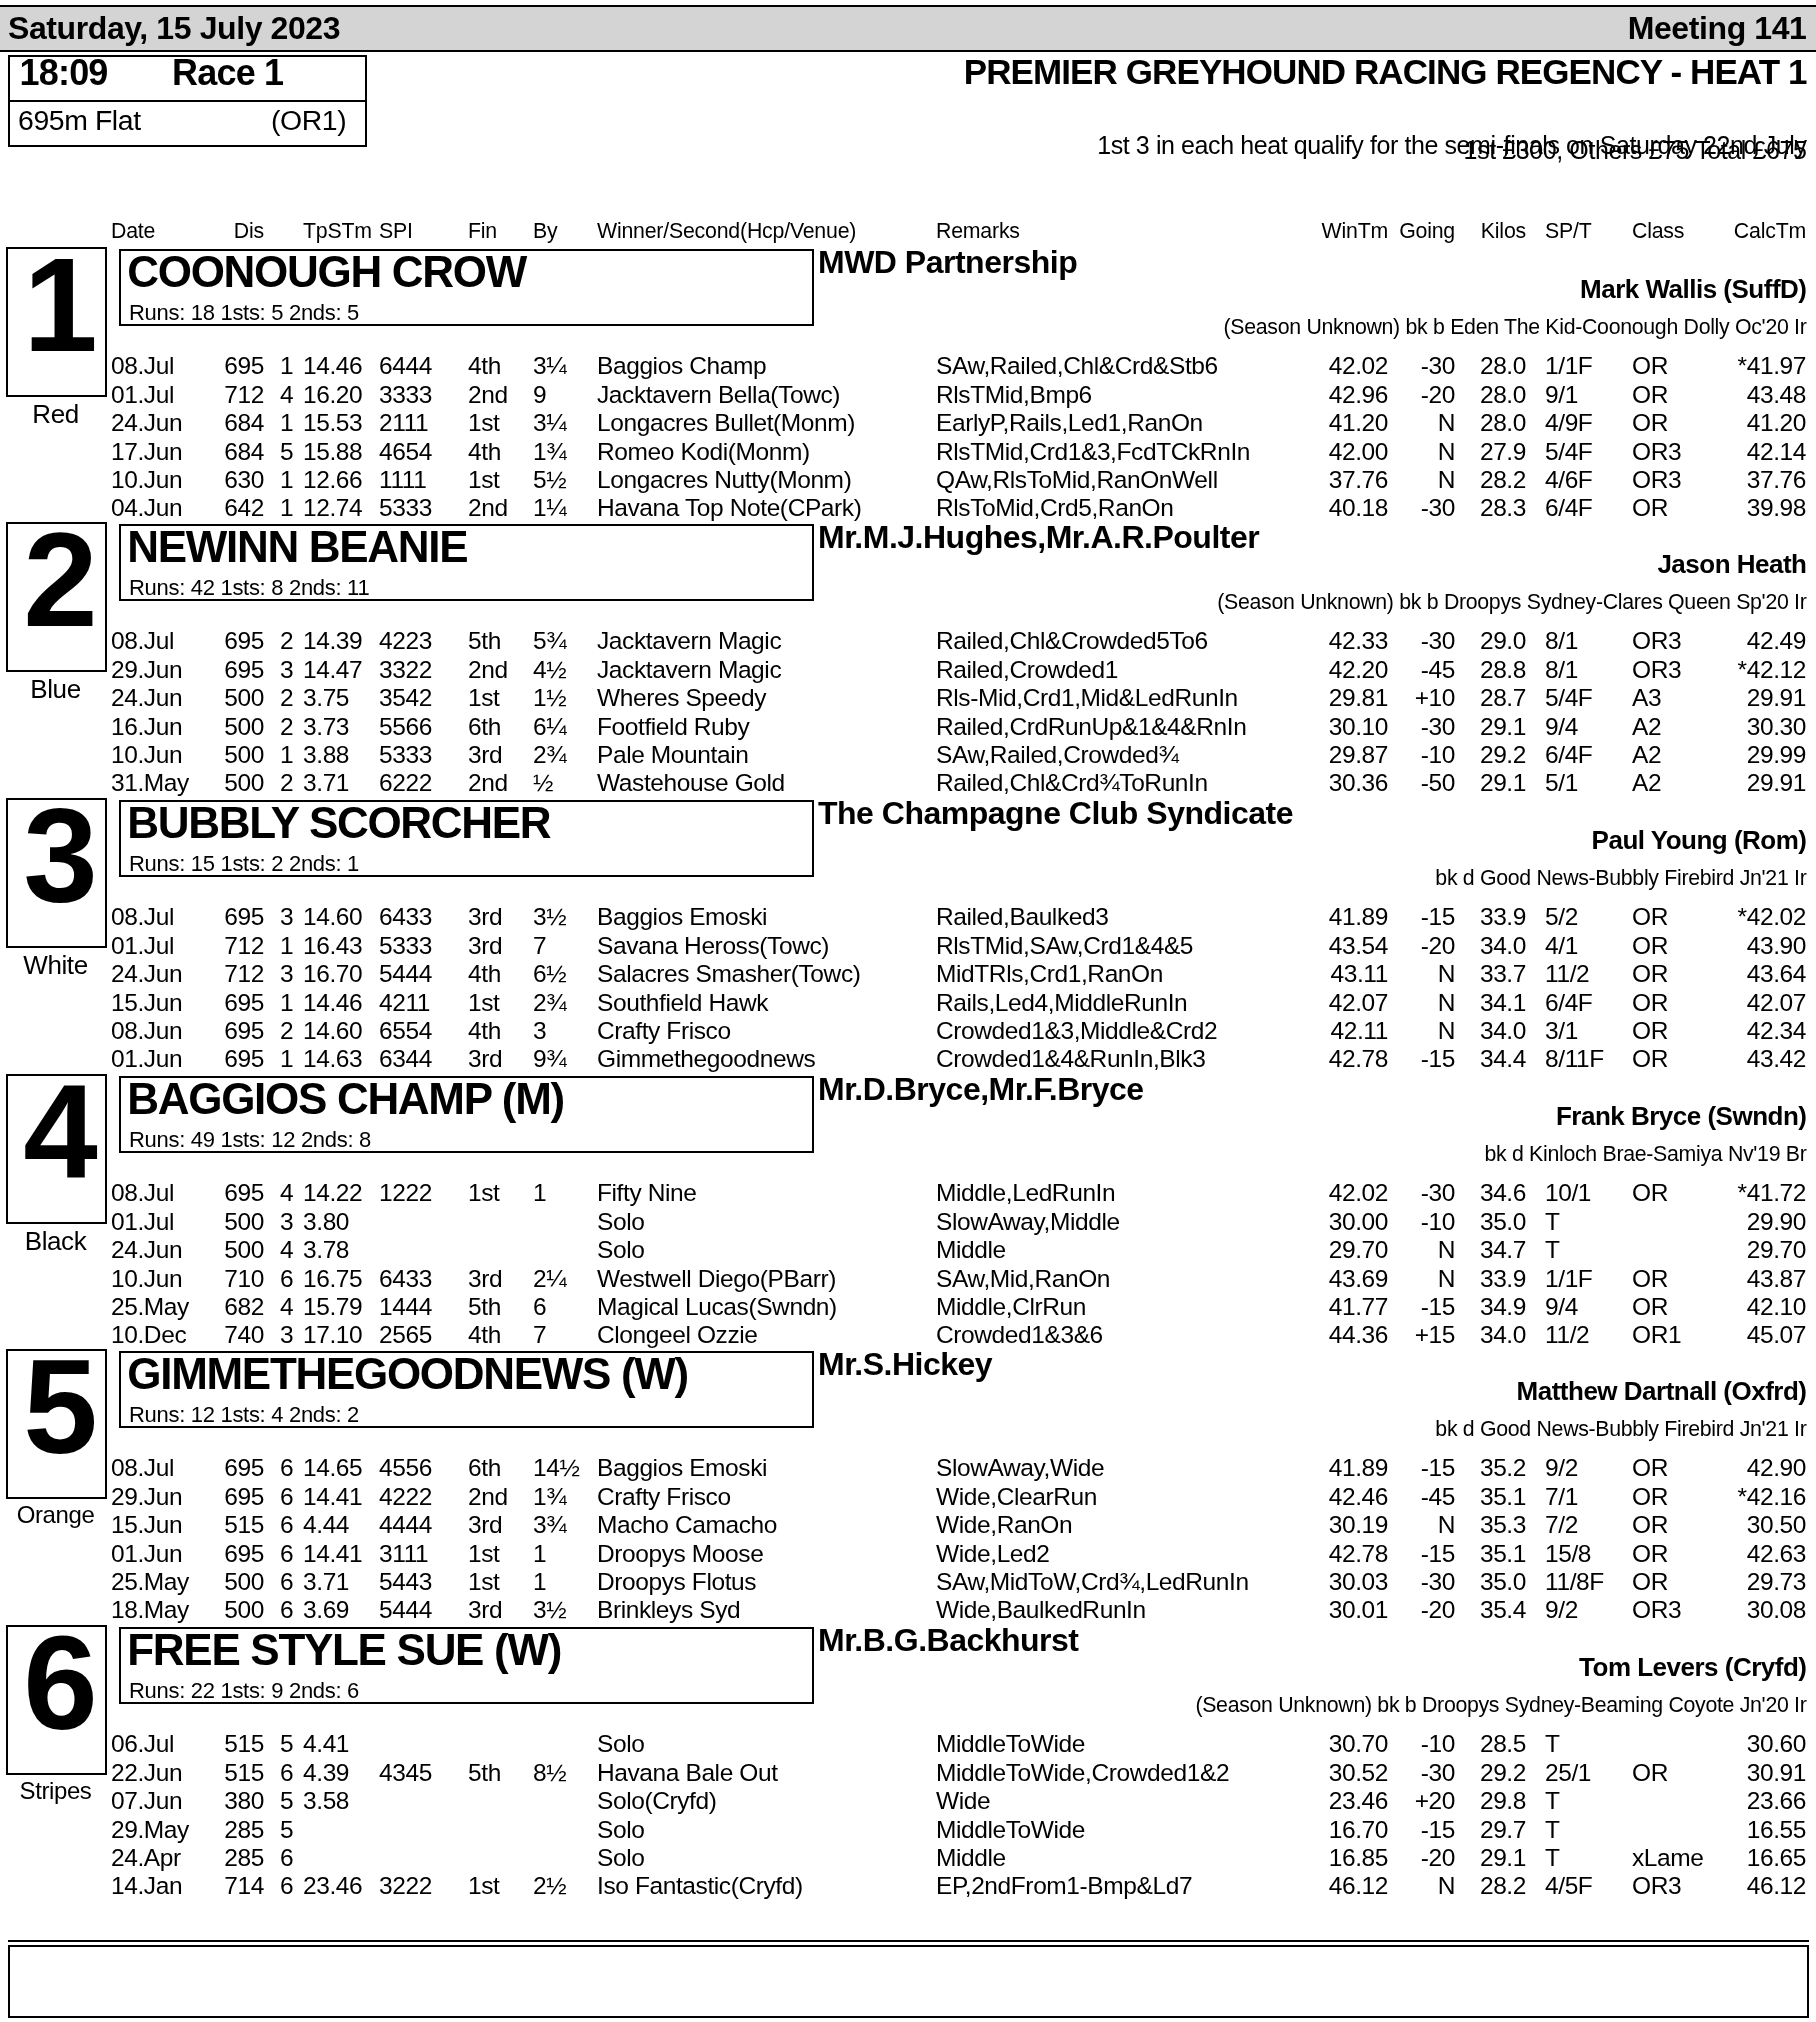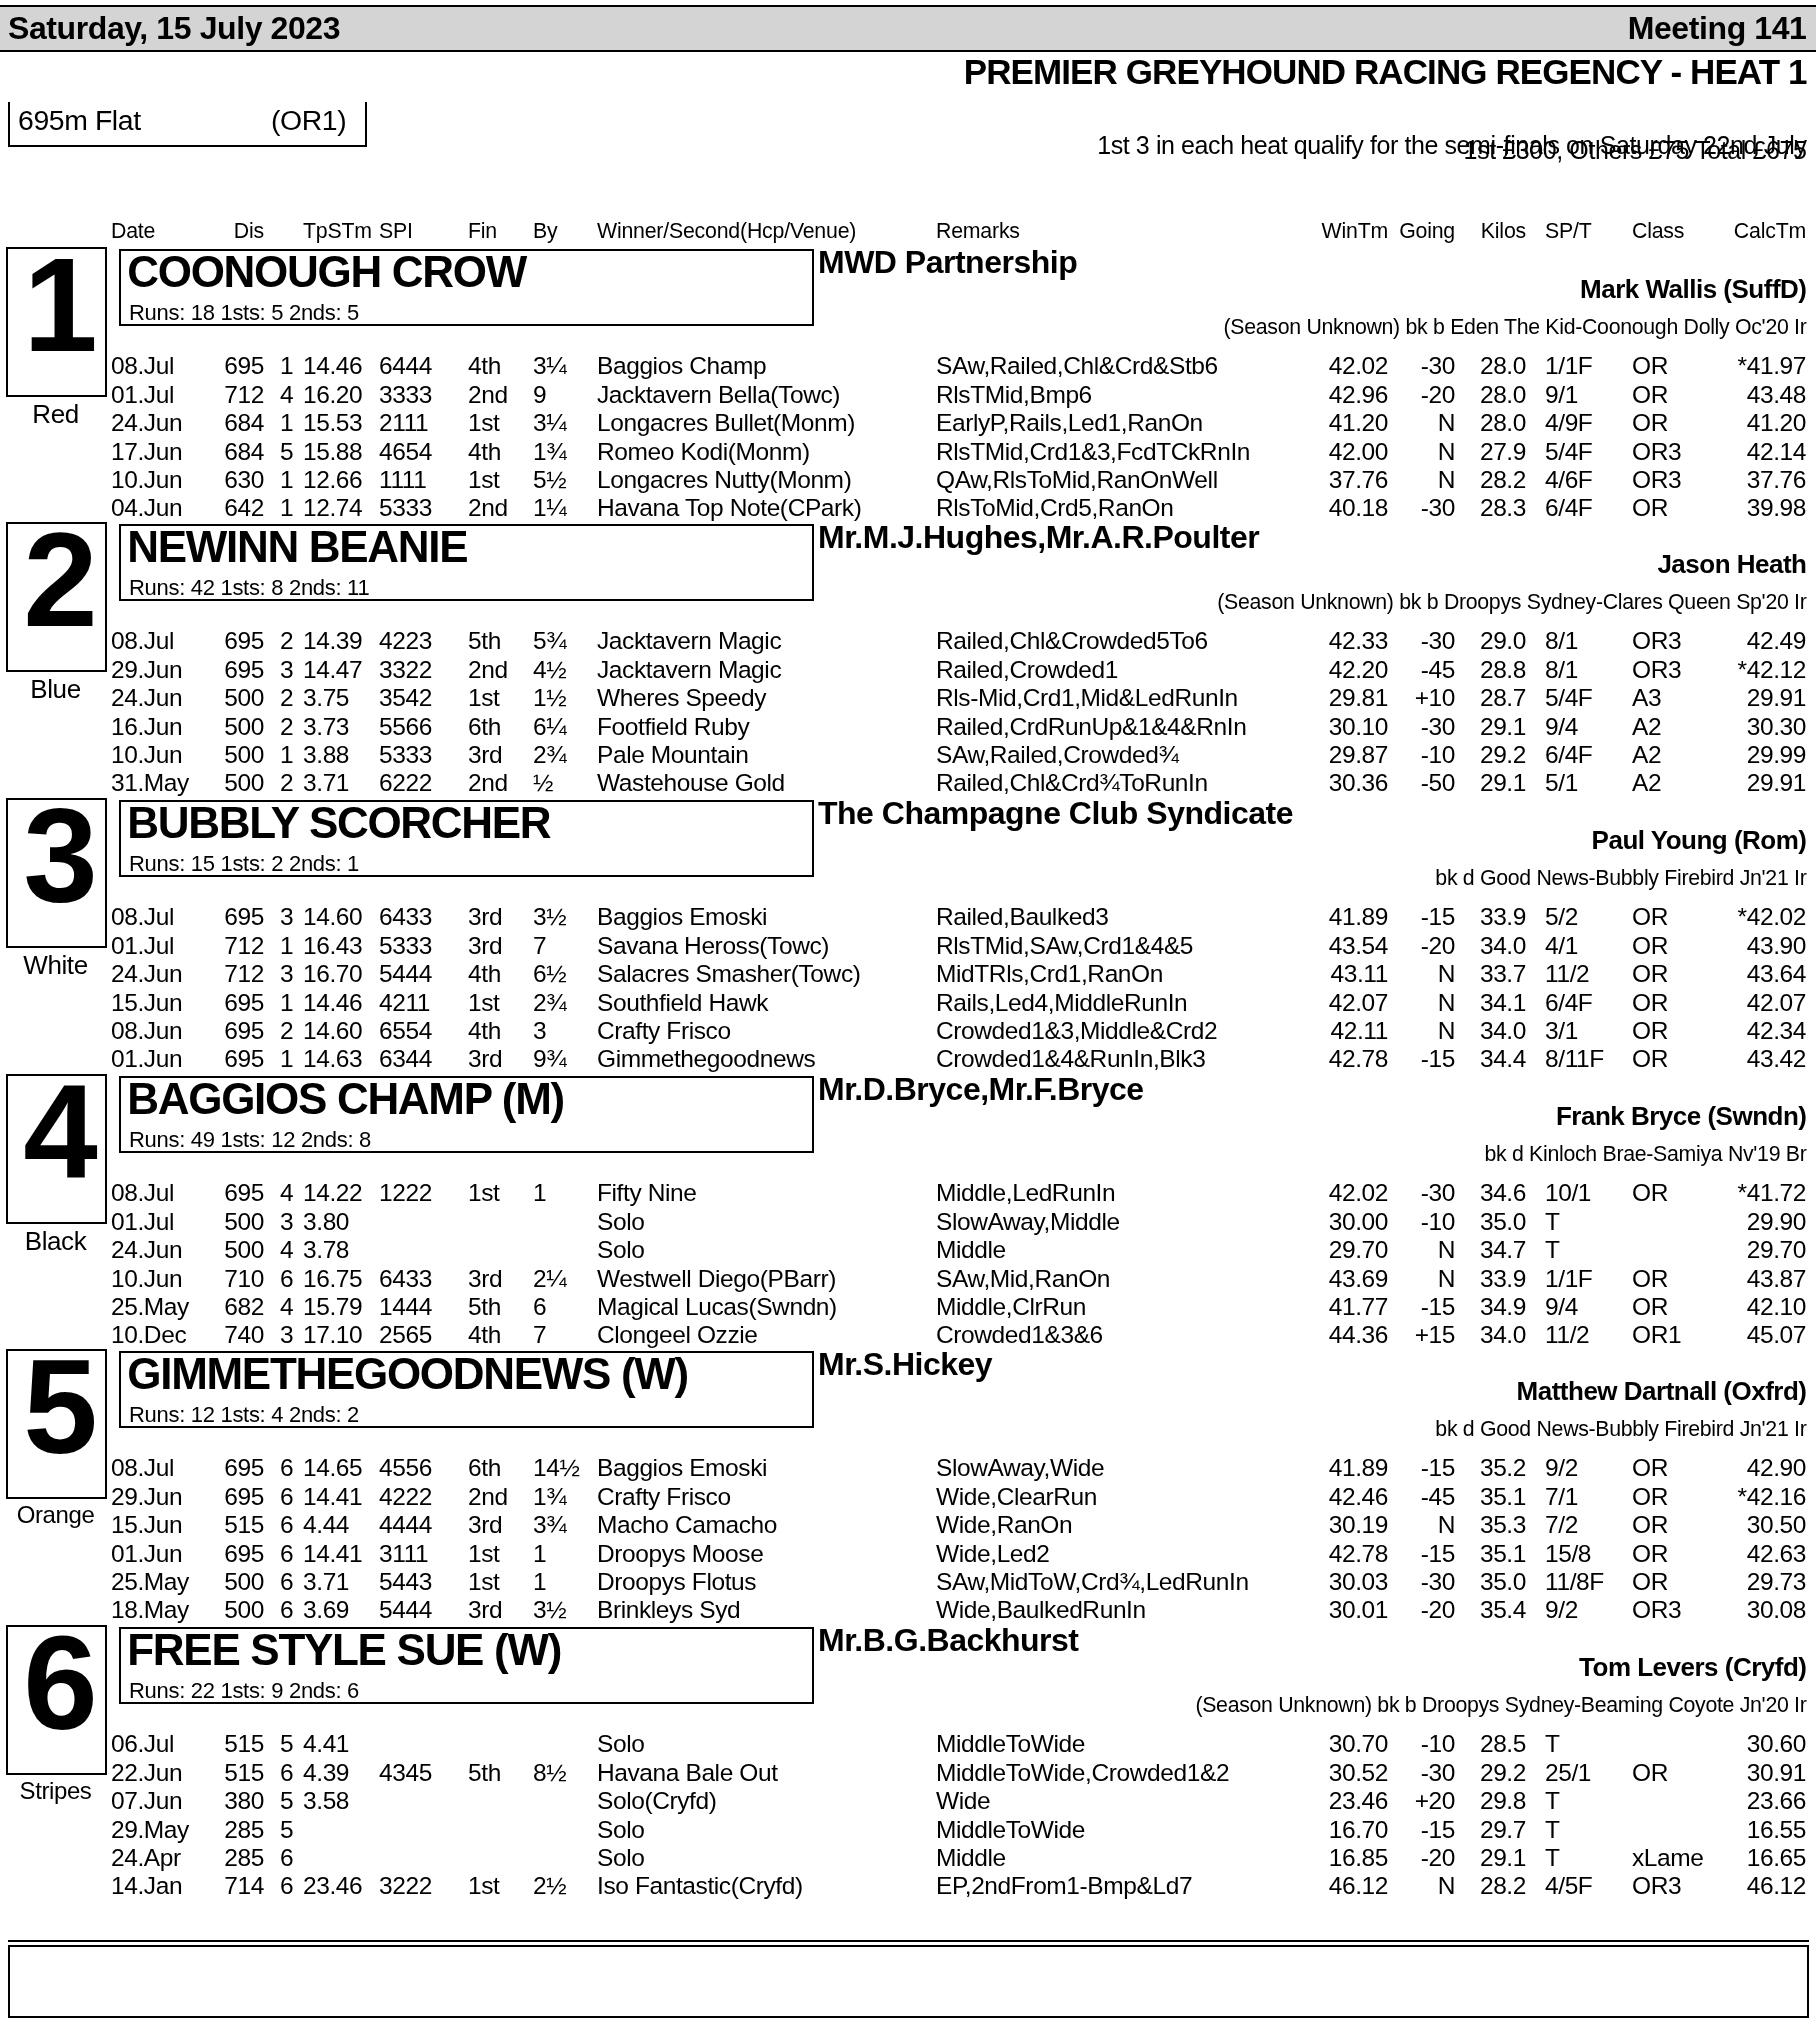--- a/index.html
+++ b/index.html
@@ -133,20 +133,24 @@
 <body>
 
 <div class="page">
 
   <div class="meeting-bar">
     <div class="date">Saturday, 15 July 2023</div>
     <div class="meeting">Meeting 141</div>
   </div>
 
   <div class="race-head">
+    <div class="race-box">
+      <div class="time">18:09</div>
+      <div class="rno">Race 1</div>
+    </div>
     <div class="race-box2">
       <div class="dist">695m Flat</div>
       <div class="grade">(OR1)</div>
     </div>
     <div class="race-title">PREMIER GREYHOUND RACING REGENCY - HEAT 1</div>
     <div class="race-prize">1st £300, Others £75 Total £675</div>
     <div class="race-note">1st 3 in each heat qualify for the semi-finals on Saturday 22nd July</div>
   </div>
 
   <div class="colhdr">

